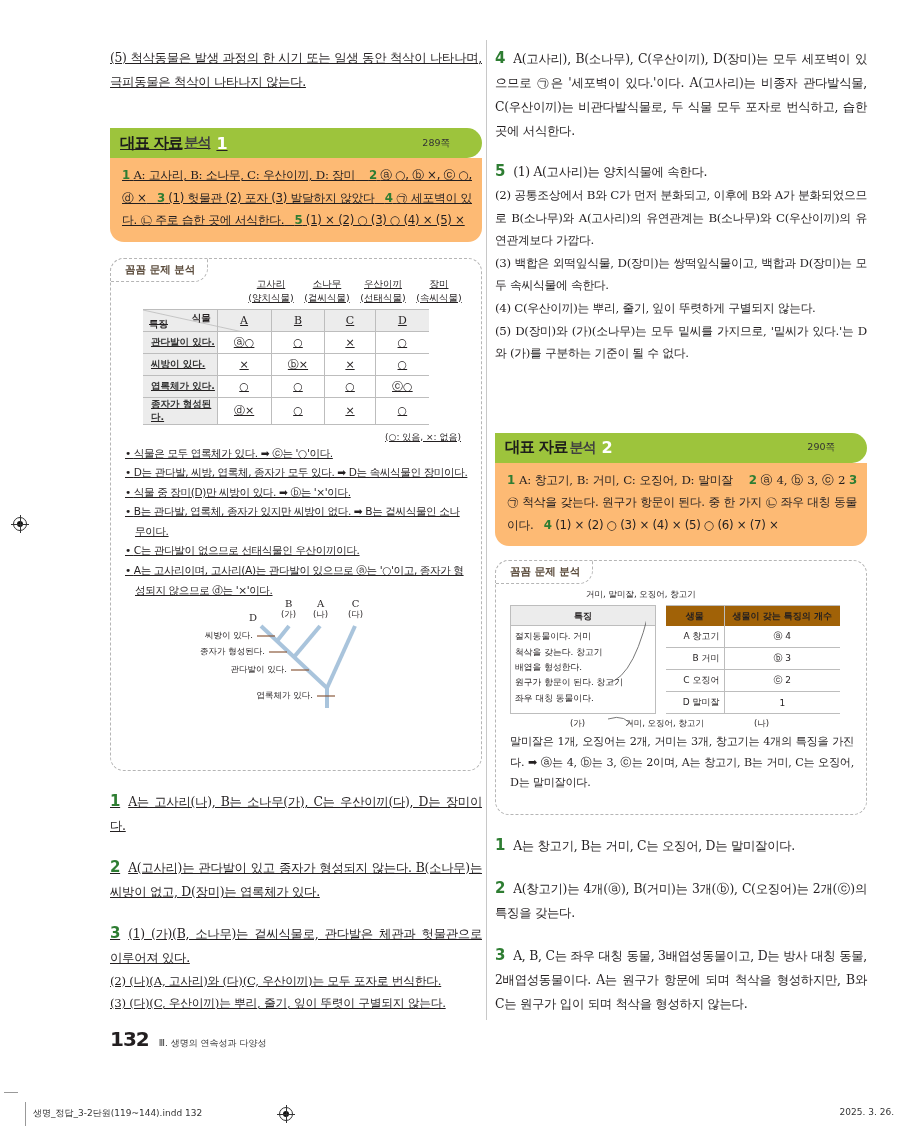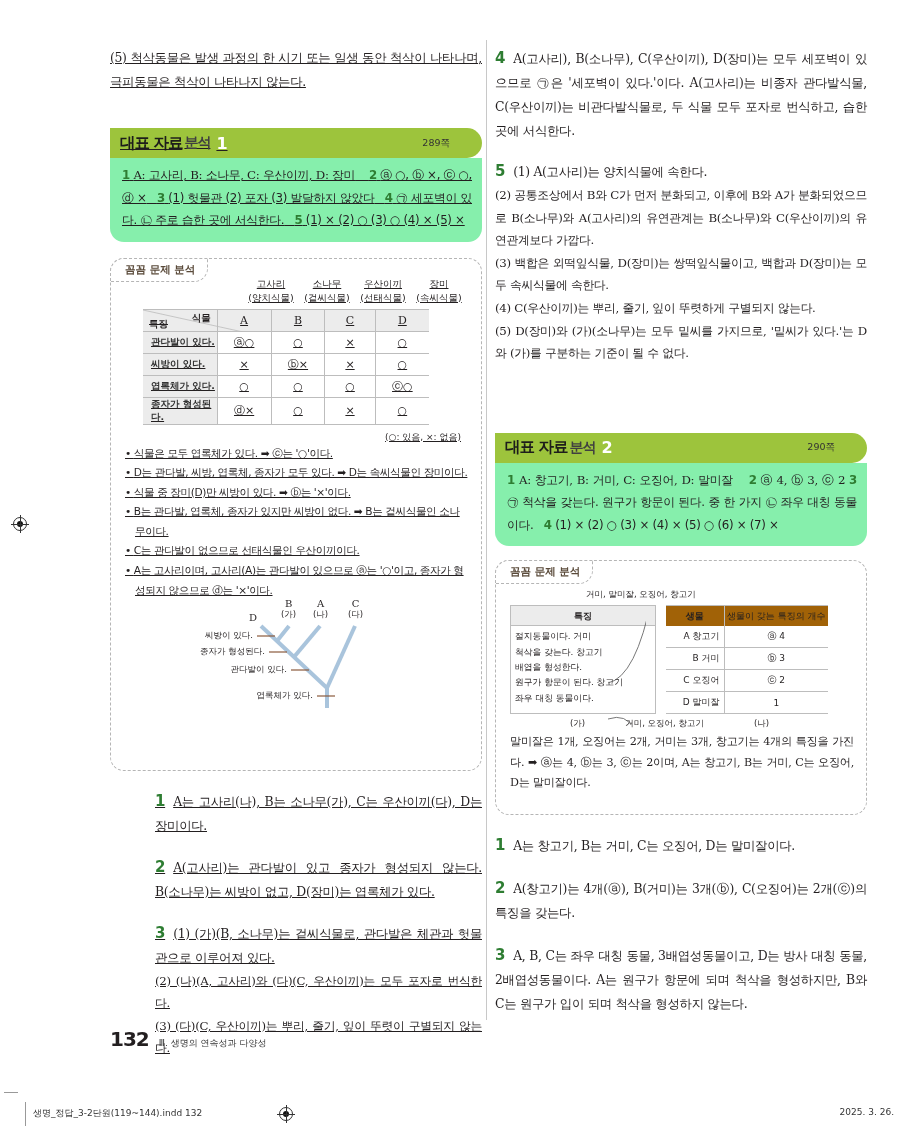--- a/index.html
+++ b/index.html
@@ -16,21 +16,21 @@
   .qnum { font-family: "DejaVu Sans", "Liberation Sans", sans-serif; font-weight: bold; color: #2e7d32; font-size: 15px; margin-right: 8px; }
   .sans { font-family: "DejaVu Sans", "Liberation Sans", sans-serif; }
 
   
   .sumbox { position: relative; }
   .sumbar { height: 30px; background: #9dc43c; border-radius: 0 15px 15px 0; position: relative; display: flex; align-items: center; padding-left: 10px; }
   .sumbar .t1 { font-family: "DejaVu Sans", "Liberation Sans", sans-serif; font-weight: 900; font-size: 15.5px; letter-spacing: -1px; color: #1d1d1b; }
   .sumbar .t2 { font-family: "DejaVu Sans", "Liberation Sans", sans-serif; font-weight: 700; font-size: 14px; color: #404040; margin-left: 2px; letter-spacing: -1px; }
   .sumbar .t3 { font-family: "DejaVu Sans", "Liberation Sans", sans-serif; font-weight: 900; font-size: 16px; color: #ffffff; margin-left: 6px; }
   .sumbar .page { position: absolute; right: 32px; font-family: "DejaVu Sans", "Liberation Sans", sans-serif; font-size: 9.5px; color: #333; }
-  .sumbody { background: #86efac; border-radius: 0 0 14px 14px; padding: 6px 10px 10px 12px; }
+  .sumbody { background: #fdba74; border-radius: 0 0 14px 14px; padding: 6px 10px 10px 12px; }
   .sumbody .para { font-size: 11.8px; line-height: 22.5px; }
   .g { color: #2e7d32; font-weight: bold; font-family: "DejaVu Sans", "Liberation Sans", sans-serif; }
 
   
   .anbox { position: relative; border: 1px dashed #b5b5b5; border-radius: 14px; padding: 26px 12px 10px 14px; }
   .anbox .tag { position: absolute; left: -1px; top: -1px; padding: 4px 12px 4px 14px; border: 1px dashed #b5b5b5; border-radius: 14px 0 14px 0; background: #fff; font-family: "DejaVu Sans", "Liberation Sans", sans-serif; font-weight: bold; font-size: 10.5px; color: #5a4a3a; }
   table.t1 { border-collapse: collapse; font-family: "DejaVu Sans", "Liberation Sans", sans-serif; font-size: 9.5px; }
   table.t1 td, table.t1 th { border-bottom: 1px solid #bdbdbd; height: 22px; text-align: center; }
   table.t1 th { background: #ececec; font-weight: normal; }
   table.t1 td.feat { background: #ececec; text-align: left; padding-left: 8px; font-weight: bold; color: #333; width: 100px; }
@@ -187,21 +187,21 @@
           <div>C</div>
           <div class="sans" style="font-size:8.5px;">(다)</div>
         </div>
       <div class="sans" style="position:absolute; right:182px; top:26px; font-size:8.5px; white-space:nowrap;">씨방이 있다.</div>
       <div class="sans" style="position:absolute; right:170px; top:42px; font-size:8.5px; white-space:nowrap;">종자가 형성된다.</div>
       <div class="sans" style="position:absolute; right:148px; top:60px; font-size:8.5px; white-space:nowrap;">관다발이 있다.</div>
       <div class="sans" style="position:absolute; right:122px; top:86px; font-size:8.5px; white-space:nowrap;">엽록체가 있다.</div>
     </div>
   </div>
 
-  <div style="margin-top:18px;margin-left:45px;">
+  <div style="margin-top:18px;">
     <p class="para"><span class="qnum">1</span><span>A는 고사리(나), B는 소나무(가), C는 우산이끼(다), D는 장미이다.</span></p>
     <p class="para" style="margin-top:17px;"><span class="qnum">2</span><span>A(고사리)는 관다발이 있고 종자가 형성되지 않는다. B(소나무)는 씨방이 없고, D(장미)는 엽록체가 있다.</span></p>
     <p class="para" style="margin-top:17px;"><span class="qnum">3</span><span>(1) (가)(B, 소나무)는 겉씨식물로, 관다발은 체관과 헛물관으로 이루어져 있다.</span></p>
     <p class="para small">(2) (나)(A, 고사리)와 (다)(C, 우산이끼)는 모두 포자로 번식한다.</p>
     <p class="para small">(3) (다)(C, 우산이끼)는 뿌리, 줄기, 잎이 뚜렷이 구별되지 않는다.</p>
   </div>
 </div>
 
 <div class="col col-right">
   <p class="para" style="margin-top:6px;"><span class="qnum">4</span><span>A(고사리), B(소나무), C(우산이끼), D(장미)는 모두 세포벽이 있으므로 ㉠은 '세포벽이 있다.'이다. A(고사리)는 비종자 관다발식물, C(우산이끼)는 비관다발식물로, 두 식물 모두 포자로 번식하고, 습한 곳에 서식한다.</span></p>
@@ -252,21 +252,21 @@
         </ul>
       </div>
       <svg width="40" height="130" style="position:absolute; left:96px; top:-10px;">
         <path d="M2 88 Q30 82 46 2" stroke="#555" stroke-width="0.8" fill="none"></path>
         <path d="M2 124 Q20 118 28 134" stroke="#555" stroke-width="0.8" fill="none"></path>
       </svg>
       <table style="margin-left:10px; border-collapse:collapse; font-family:'DejaVu Sans','Liberation Sans',sans-serif; font-size:9px; border-top:1px solid #bdbdbd;">
         <tbody>
             <tr style="background:#a16207; height:20px;border-radius:9px;">
           <th style="width:58px; font-weight:bold;">생물</th>
-          <th style="width:104px; font-weight:normal; border-left:1px solid #bdbdbd;">생물이 갖는 특징의 개수</th>
+          <th style="width:116px; font-weight:bold; border-left:1px solid #bdbdbd;">생물이 갖는 특징의 개수</th>
         </tr>
         <tr style="height:22px; border-bottom:1px solid #bdbdbd;">
           <td style="text-align:right; padding-right:4px;">A 창고기</td>
           <td style="text-align:center; border-left:1px solid #bdbdbd;">ⓐ 4</td>
         </tr>
         <tr style="height:22px; border-bottom:1px solid #bdbdbd;">
           <td style="text-align:right; padding-right:4px;">B 거미</td>
           <td style="text-align:center; border-left:1px solid #bdbdbd;">ⓑ 3</td>
         </tr>
         <tr style="height:22px; border-bottom:1px solid #bdbdbd;">

